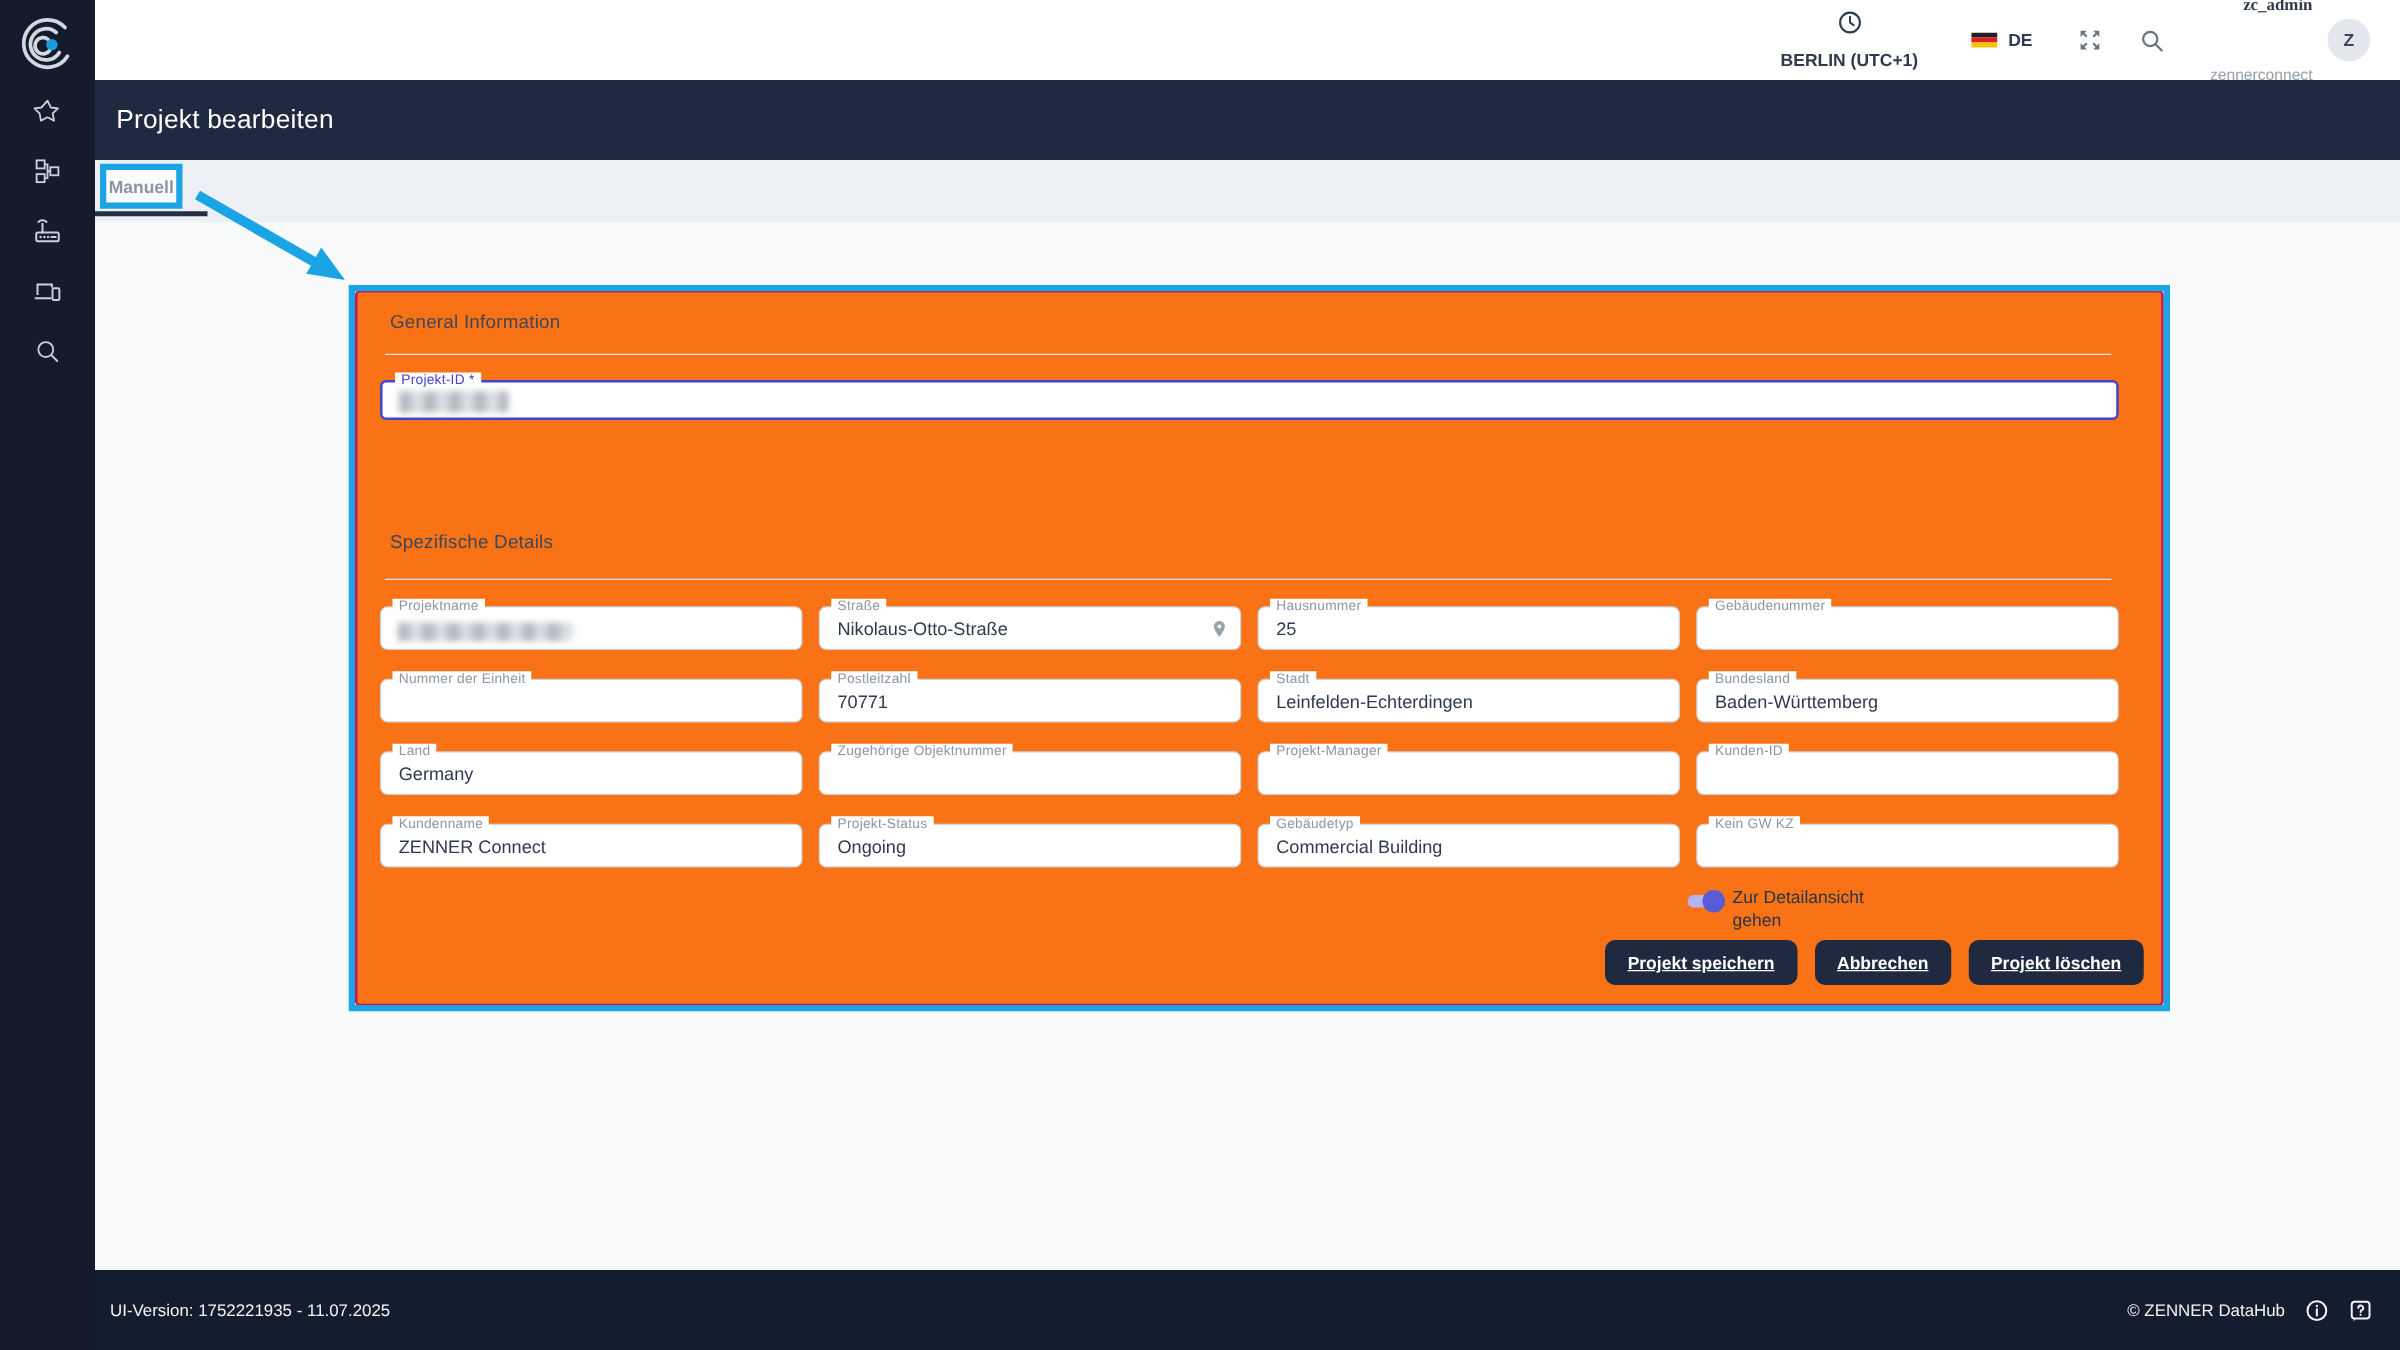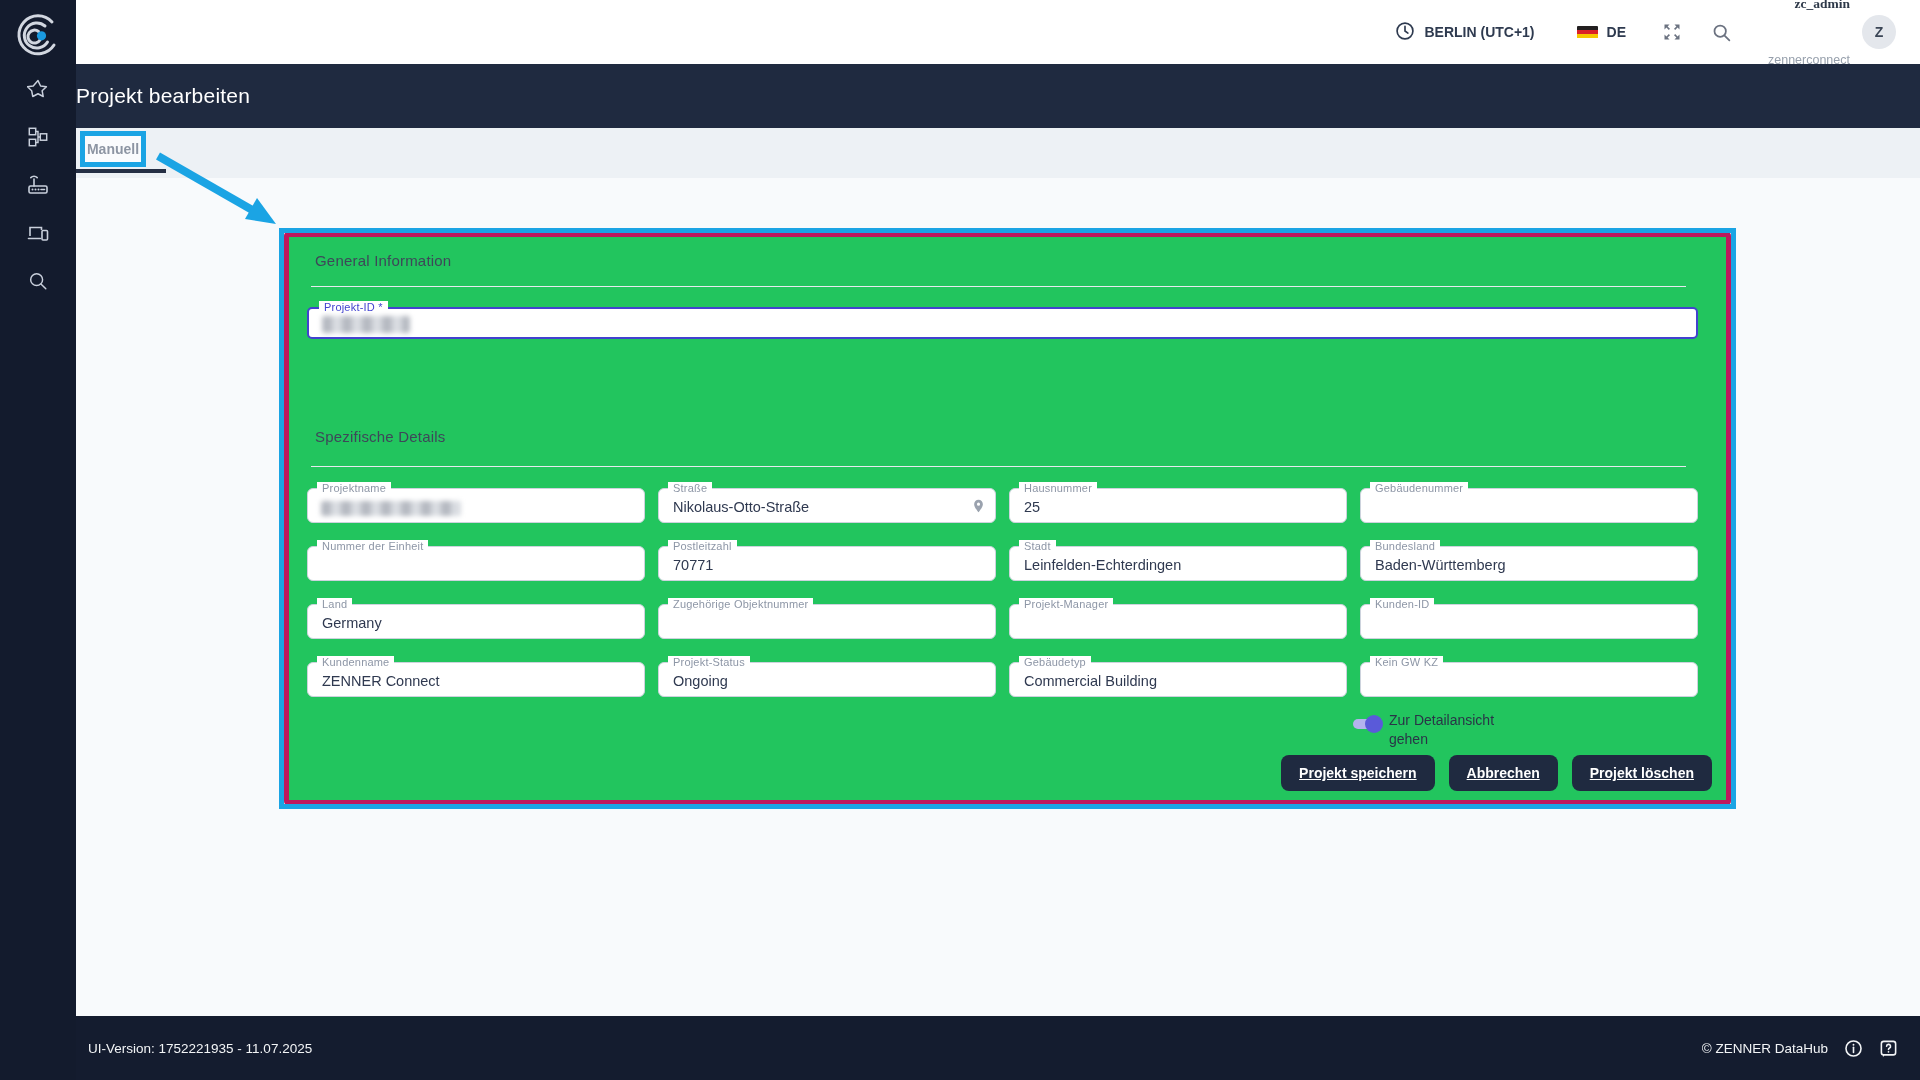--- a/index.html
+++ b/index.html
@@ -10,53 +10,53 @@
   .sidebar { position:absolute; left:0; top:0; width:76px; height:1080px; background:#131b2d; z-index:40;
              display:flex; flex-direction:column; align-items:center; }
   .logo { margin-top:8px; width:56px; height:56px; display:flex; align-items:center; justify-content:center; cursor:pointer; }
   .side-items { list-style:none; margin-top:14px; display:flex; flex-direction:column; gap:22px; }
   .side-item { width:40px; height:26px; display:flex; align-items:center; justify-content:center; cursor:pointer; }
   .side-item svg { stroke:#c9d0dc; fill:none; stroke-width:1.6; }
 
   
   .topbar { position:absolute; left:76px; top:0; right:0; height:64px; background:#ffffff; z-index:10;
             display:flex; align-items:center; justify-content:flex-end; padding-right:24px; }
-  .tz { display:flex; align-items:center; gap:9px; color:#2e3a4f; font-size:14px; font-weight:700; cursor:pointer; }
+  .tz { display:flex; align-items:center; gap:9px; color:#2e3a4f; font-size:14px; font-weight:700; cursor:pointer;flex-direction:column; }
   .lang { display:flex; align-items:center; gap:9px; margin-left:42px; cursor:pointer; color:#2e3a4f; font-size:14px; font-weight:700; }
   .flag { width:21px; height:13px; display:flex; flex-direction:column; border-radius:1px; overflow:hidden; }
   .flag i { flex:1; }
   .icon-btn { margin-left:34px; width:24px; height:24px; display:flex; align-items:center; justify-content:center; cursor:pointer; }
   .user { margin-left:34px; text-align:right; cursor:pointer; line-height:1.25; }
   .user .u1 { font-size:13.5px; font-weight:700; color:#2e3949;font-family:Liberation Serif, serif; }
   .user .u2 { font-size:12.5px; color:#97a0ac;margin-top:40px; }
   .avatar { margin-left:12px; width:34px; height:34px; border-radius:50%; background:#e4e7ec; color:#3a4555;
             display:flex; align-items:center; justify-content:center; font-size:14px; font-weight:600; cursor:pointer; }
 
   
   .page-header { position:absolute; left:76px; top:64px; right:0; height:64px; background:#1f2a40; z-index:10;
-                 display:flex; align-items:center; }
+                 display:flex; align-items:center; padding-left:17px; }
   .page-header h1 { color:#fff; font-size:21px; font-weight:500; letter-spacing:.2px; }
 
   
   .tabbar { position:absolute; left:76px; top:128px; right:0; height:50px; background:#edf1f5; z-index:10; }
   .tab-underline { position:absolute; left:0; bottom:5px; width:90px; height:4px; background:#252f44; }
   .tab-hl { position:absolute; left:4px; top:3px; width:66px; height:36px; border:5px solid #1ba4e4; background:#fafbfd;
             display:flex; align-items:center; justify-content:center; }
   .tab-hl span { font-size:14px; font-weight:700; color:#8d95a3; cursor:pointer; }
 
   
   .content { position:absolute; left:76px; top:178px; right:0; bottom:64px; background:#f8fafc; }
 
   
   .annot-arrow { position:absolute; left:140px; top:140px; width:170px; height:100px; z-index:60; pointer-events:none; }
   .annot-box { position:absolute; left:279px; top:228px; width:1457px; height:581px; border:5px solid #1ba4e4; z-index:55; pointer-events:none; }
 
   
-  .card { position:absolute; left:284px; top:232px; width:1447px; height:573px; background:#22c55e;
-          border:5px solid #be185d; border-radius:4px; }
+  .card { position:absolute; left:284px; top:232px; width:1447px; height:573px; background:#f97316;
+          border:2px solid #be185d; border-radius:4px; }
   .sec-title { position:absolute; left:26px; font-size:15px; color:#3e4759; font-weight:500; letter-spacing:.2px; }
   .sec-title.t1 { top:15px; }
   .sec-title.t2 { top:191px; }
   .divider { position:absolute; left:22px; right:40px; height:1px; background:#e6eaef; }
   .divider.d1 { top:49px; }
   .divider.d2 { top:229px; }
 
   .pid-field { position:absolute; left:18px; top:70px; width:1391px; height:32px;
                border:2px solid #4242cf; border-radius:5px; background:#fff; cursor:text; }
   .pid-field .flabel { position:absolute; left:10px; top:-8px; background:#fff; padding:0 5px;

